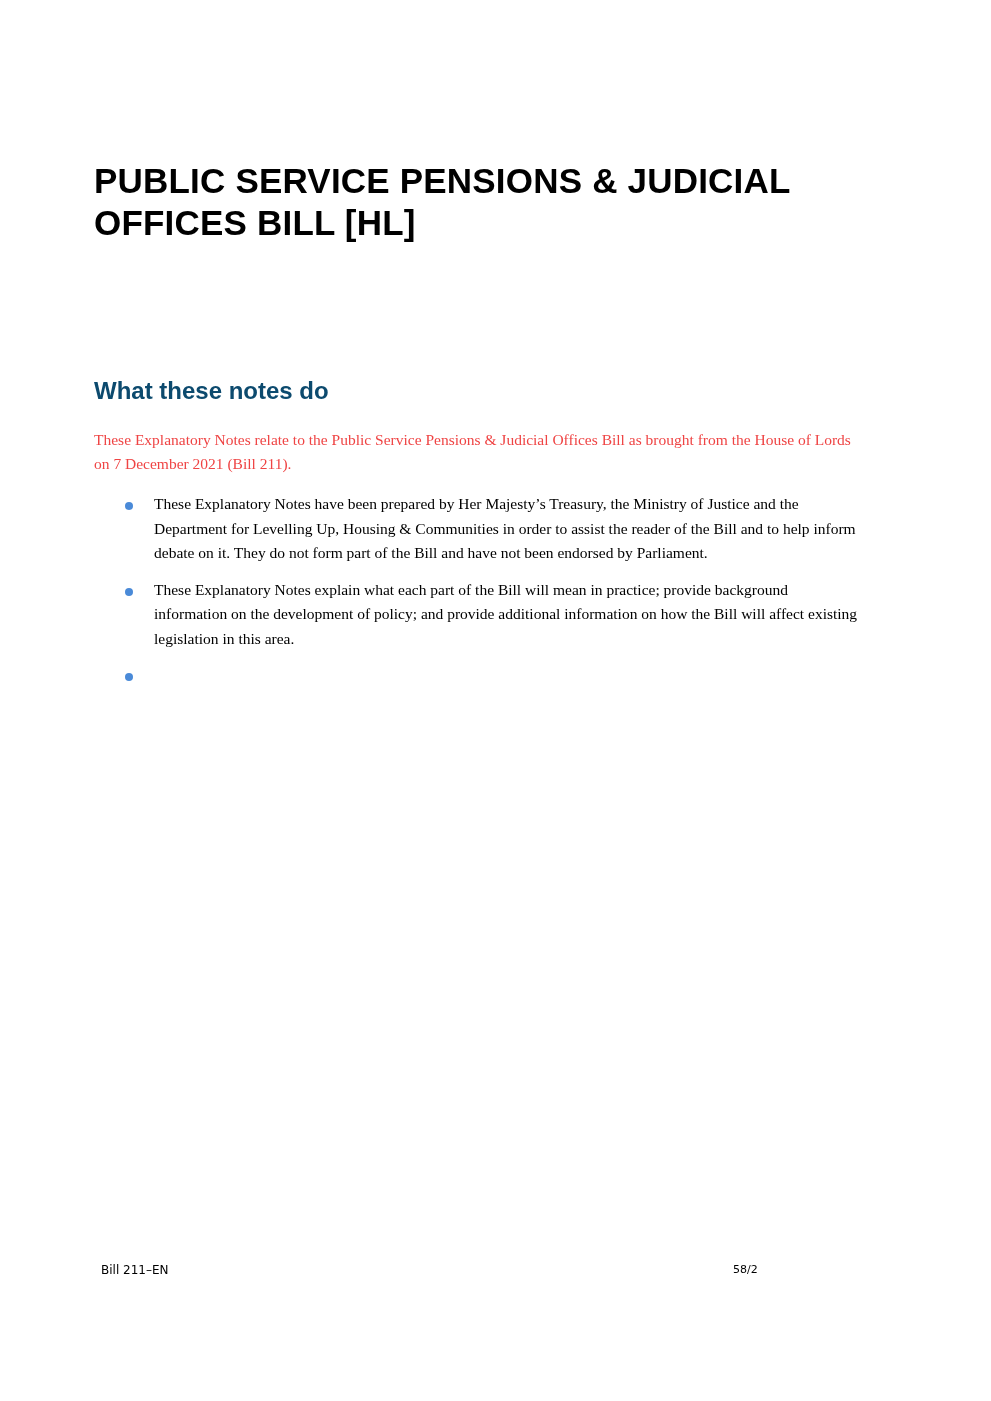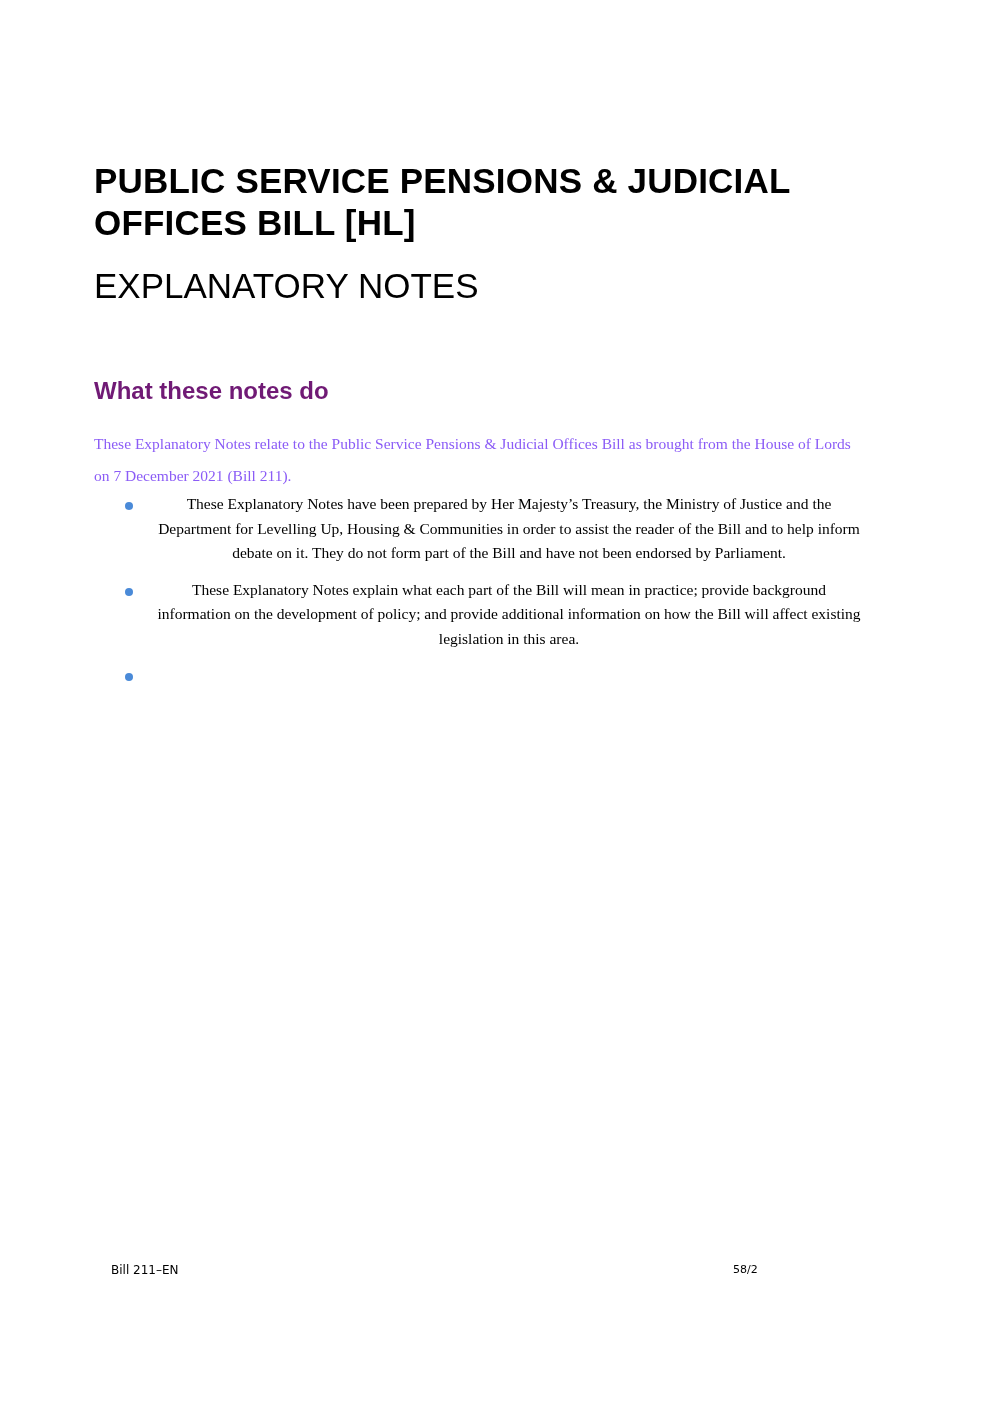--- a/index.html
+++ b/index.html
@@ -12,54 +12,53 @@
     letter-spacing: 0.2px;
   }
   .subtitle {
     position: absolute; left: 94px; top: 265px;
     font-family: "Liberation Sans", sans-serif; font-weight: normal;
     font-size: 35px; line-height: 42px; color: #000; margin: 0;
   }
   .section-heading {
     position: absolute; left: 94px; top: 376px;
     font-family: "Liberation Sans", sans-serif; font-weight: bold;
-    font-size: 24px; line-height: 30px; color: #701a75; margin: 0;
+    font-size: 24px; line-height: 30px; color: #0c4a6e; margin: 0;
   }
   .intro {
     position: absolute; left: 94px; top: 428px; width: 760px;
-    font-family: "Liberation Serif", serif; font-size: 15.5px; line-height: 32px;
-    color: #8b5cf6; margin: 0;
+    font-family: "Liberation Serif", serif; font-size: 15.5px; line-height: 24px;
+    color: #ef4444; margin: 0;
   }
   .bullets {
     position: absolute; left: 94px; top: 492px; width: 770px;
     list-style: none; margin: 0; padding: 0;
   }
   .bullet-item {
     position: relative; padding-left: 60px; margin-bottom: 12px;
-    font-family: "Liberation Serif", serif; font-size: 15.5px; line-height: 24.5px; color: #000; text-align: center;
+    font-family: "Liberation Serif", serif; font-size: 15.5px; line-height: 24.5px; color: #000;
   }
   .bullet-dot {
     position: absolute; left: 31px; top: 10px; width: 8px; height: 8px;
     border-radius: 50%; background: #4a8ad8;
   }
   .footer-left {
-    position: absolute; left: 111px; top: 1263px;
+    position: absolute; left: 101px; top: 1263px;
     font-family: "DejaVu Sans", sans-serif; font-size: 12px; color: #000;
   }
   .footer-right {
     position: absolute; left: 733px; top: 1263px;
     font-family: "DejaVu Sans", sans-serif; font-size: 11px; color: #000;
   }
 </style>
 </head>
 <body>
 
 <div class="page">
   <h1 class="title">PUBLIC SERVICE PENSIONS &amp; JUDICIAL OFFICES BILL [HL]</h1>
-  <h2 class="subtitle">EXPLANATORY NOTES</h2>
   <h3 class="section-heading">What these notes do</h3>
   <p class="intro">These Explanatory Notes relate to the Public Service Pensions &amp; Judicial Offices Bill as brought from the House of Lords on 7 December 2021 (Bill 211).</p>
   <ul class="bullets">
     <li class="bullet-item">
       <span class="bullet-dot"></span>
       <span>These Explanatory Notes have been prepared by Her Majesty’s Treasury, the Ministry of Justice and the Department for Levelling Up, Housing &amp; Communities in order to assist the reader of the Bill and to help inform debate on it. They do not form part of the Bill and have not been endorsed by Parliament.</span>
     </li>
     <li class="bullet-item">
       <span class="bullet-dot"></span>
       <span>These Explanatory Notes explain what each part of the Bill will mean in practice; provide background information on the development of policy; and provide additional information on how the Bill will affect existing legislation in this area.</span>

